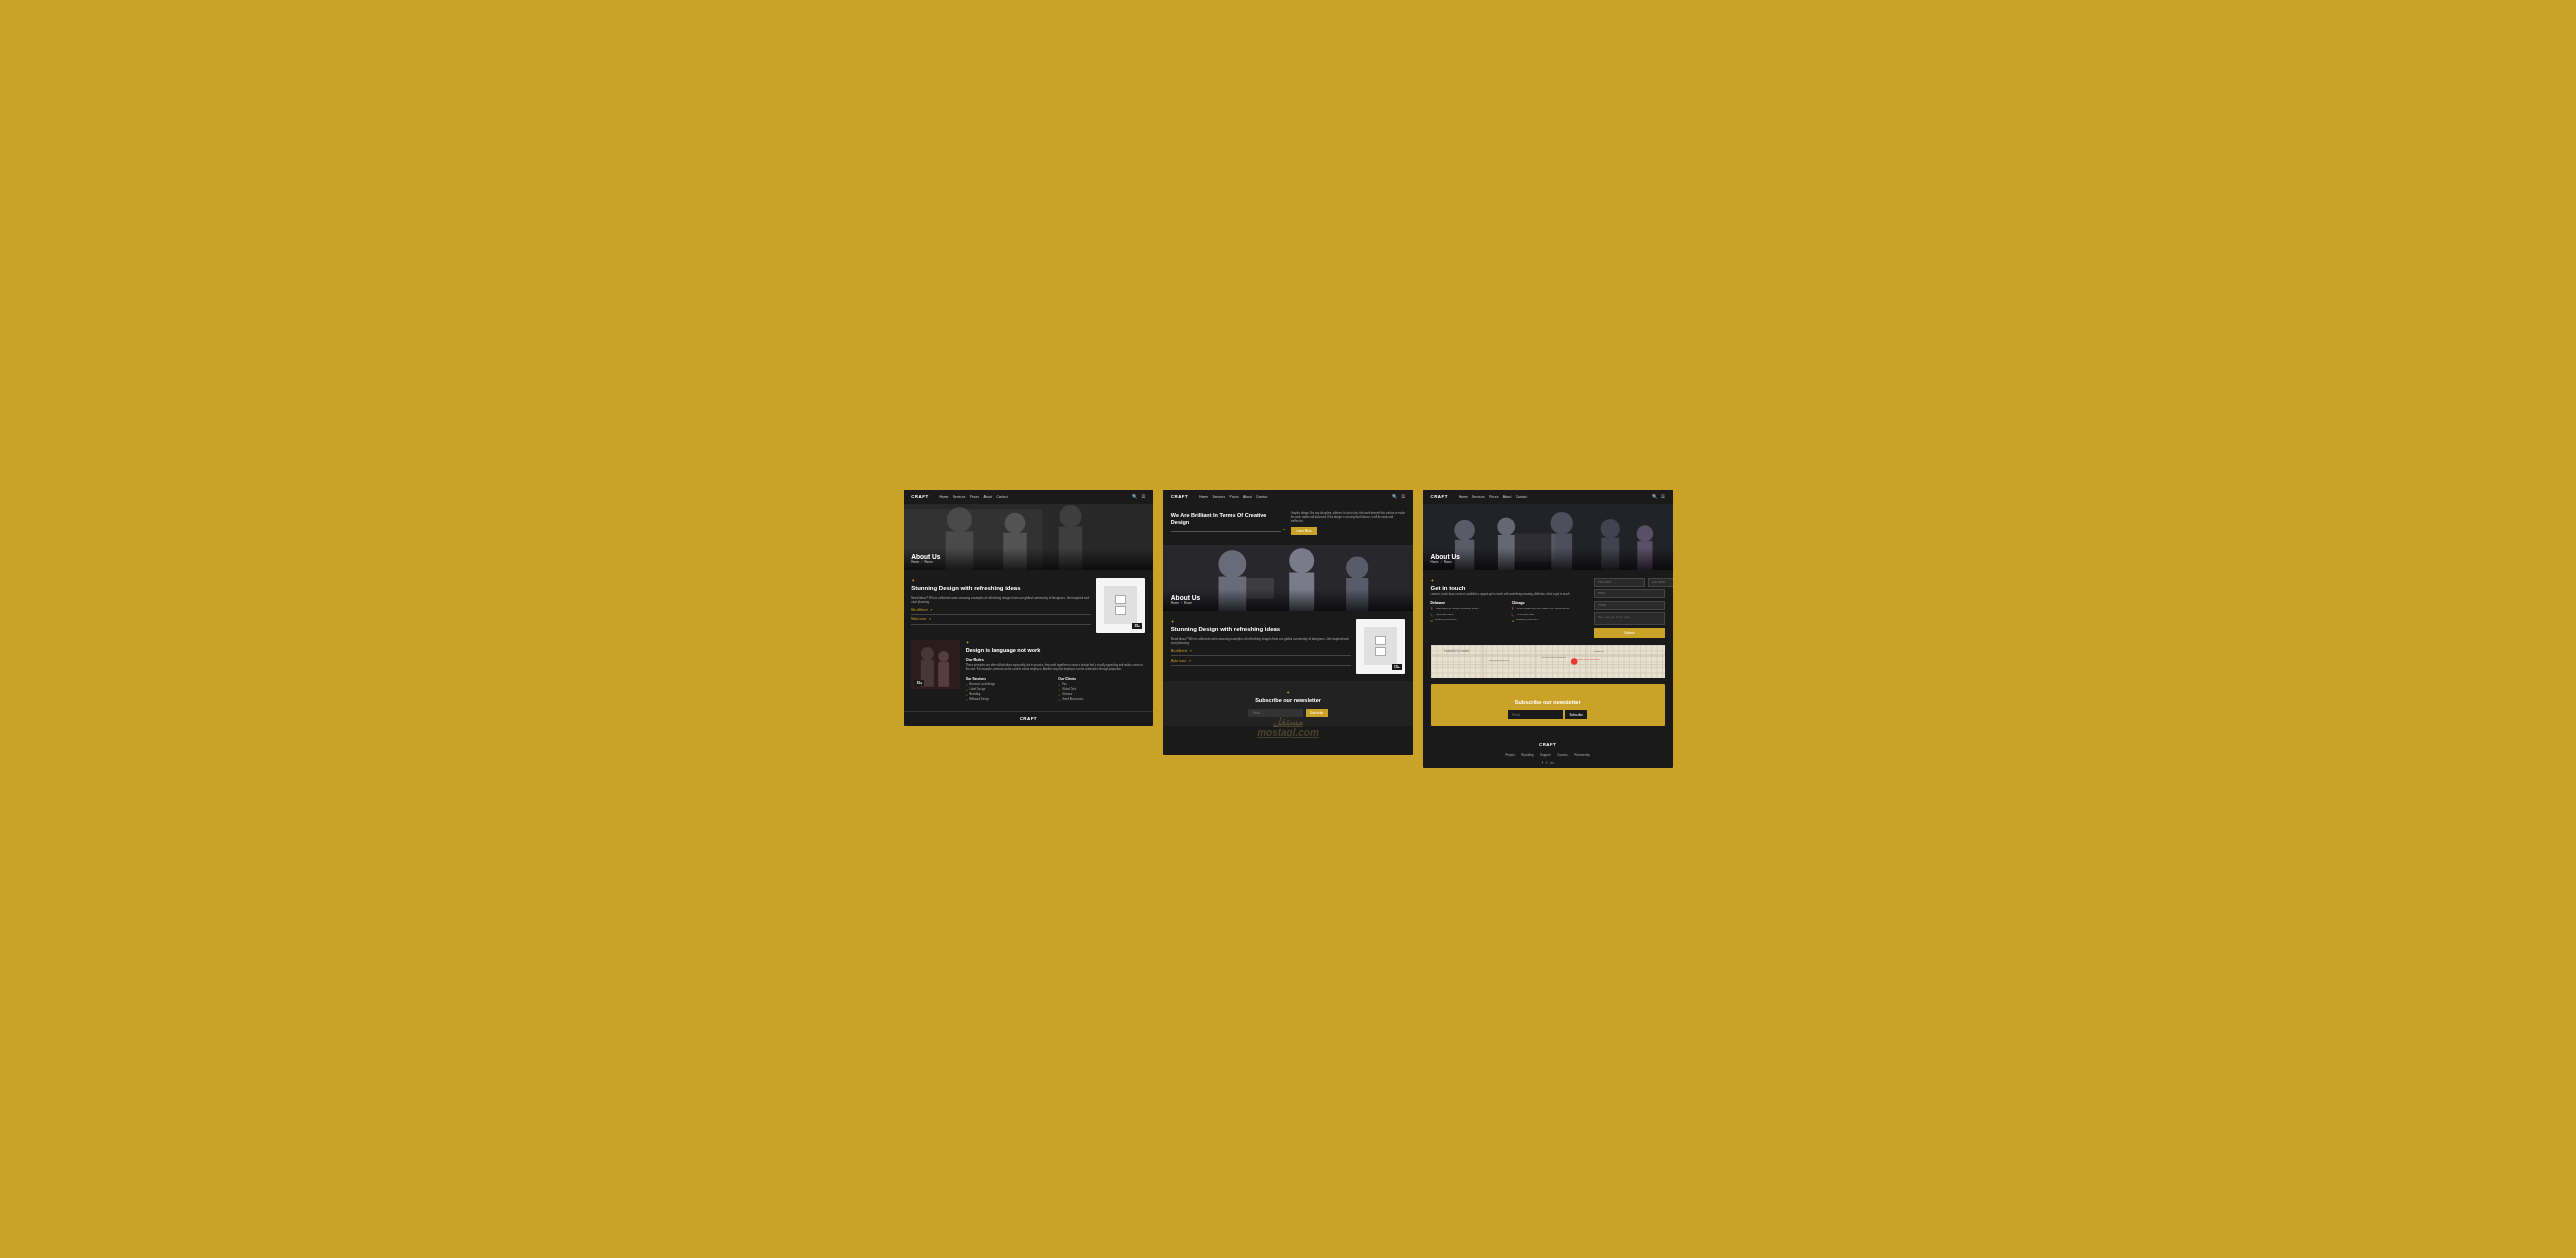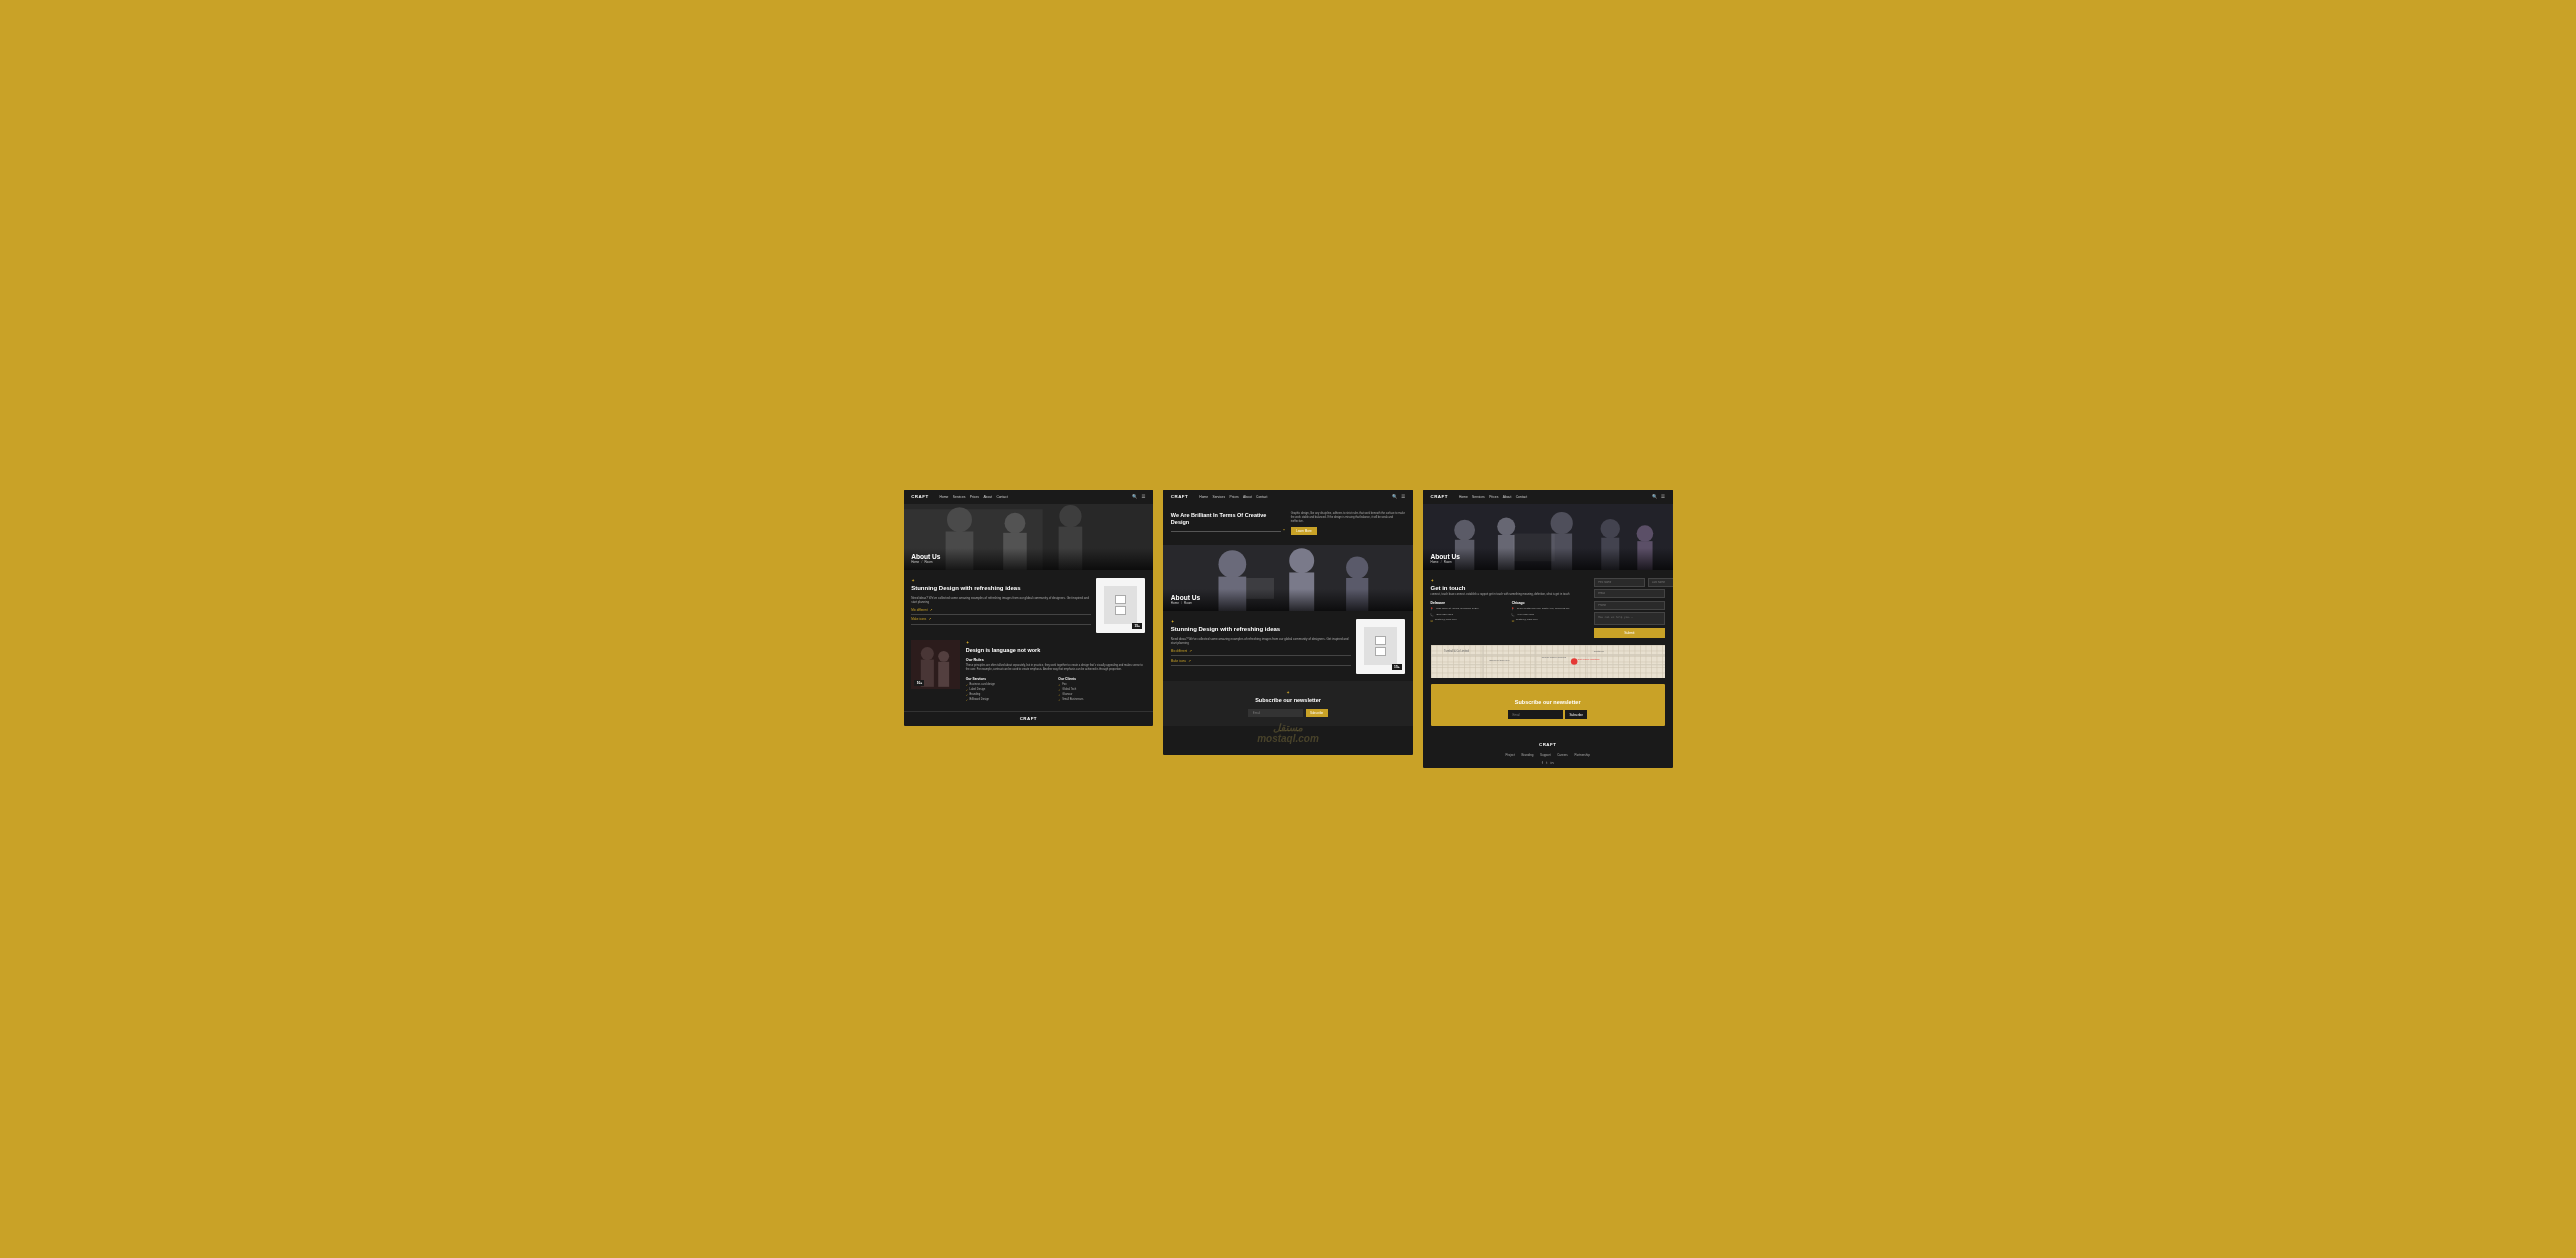--- a/index.html
+++ b/index.html
@@ -470,29 +470,30 @@
       gap: 3.3px;
     }
     .social-icon {
       font-size: 3.8px;
       color: #aaa;
     }
 
     
     .watermark {
       position: absolute;
-      bottom: 7px;
+      bottom: 13px;
       left: 50%;
       transform: translateX(-50%);
       color: rgba(255,255,255,0.15);
       font-size: 7.7px;
       font-weight: bold;
       white-space: nowrap;
       pointer-events: none;
       font-style: italic;
+      text-decoration: underline;
     }
 
     
     .hero-people-img {
       width: 100%;
       height: 100%;
       background: linear-gradient(160deg, #5a5a5a 0%, #2a2a2a 60%, #1a1a1a 100%);
       display: flex;
       align-items: center;
       justify-content: center;

